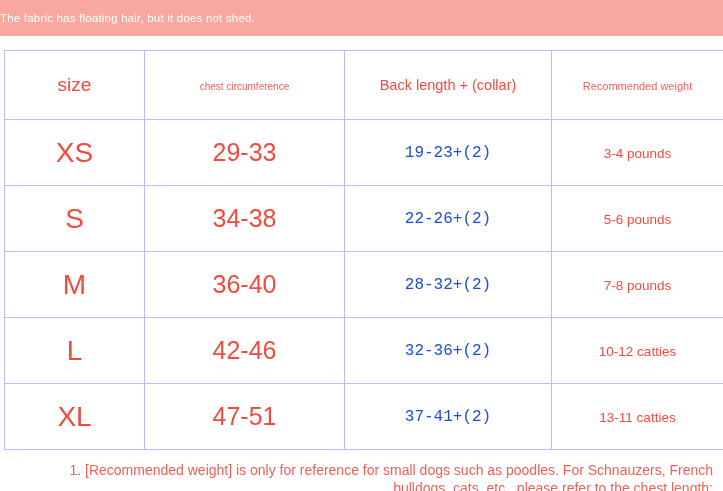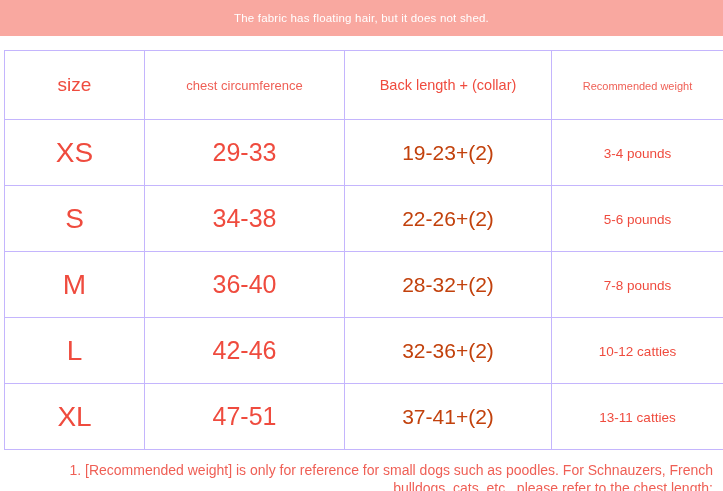--- a/index.html
+++ b/index.html
@@ -20,21 +20,20 @@
     background: #ffffff;
     box-sizing: border-box;
   }
   
   .banner {
     width: 723px;
     height: 36px;
     background: #f9a8a0;
     display: flex;
     align-items: center;
-    justify-content: center;
   }
   .banner-text {
     color: #ffffff;
     font-size: 11.5px;
     letter-spacing: 0.2px;
     text-align: center;
   }
   
   .table-wrap {
     padding: 0 2px;
@@ -57,43 +56,44 @@
   col.c2 { width: 200px; }
   col.c3 { width: 207px; }
   col.c4 { width: 172px; }
 
   tr.head td { height: 58px; }
   .h-size {
     font-size: 19px;
     color: #ef4b3e;
   }
   .h-chest {
-    font-size: 13px;
+    font-size: 10px;
     color: #ef5f55;
   }
   .h-back {
     font-size: 14.5px;
     color: #ef4b3e;
   }
   .h-weight {
     font-size: 11px;
     color: #ef5f55;
   }
   tr.row td { height: 55px; }
   .c-size {
     font-size: 28px;
     color: #ef4b3e;
   }
   .c-chest {
     font-size: 25px;
     color: #ef4b3e;
   }
   .c-back {
-    font-size: 21px;
-    color: #c2410c;
+    font-size: 16px;
+    color: #1d4ed8;
+    font-family: Liberation Mono, monospace;
   }
   .c-weight {
     font-size: 13.5px;
     color: #ef4b3e;
   }
   
   .notes {
     position: relative;
     margin-top: 12px;
     padding: 0 10px;

